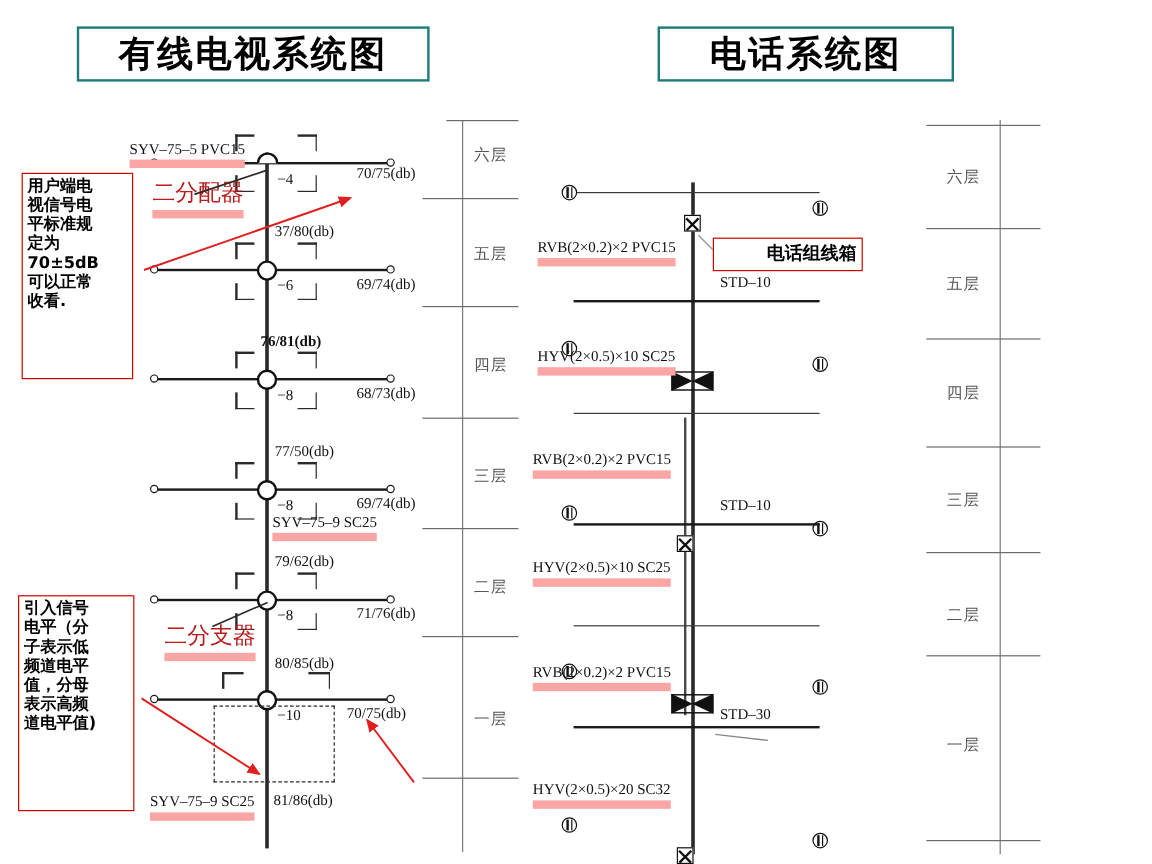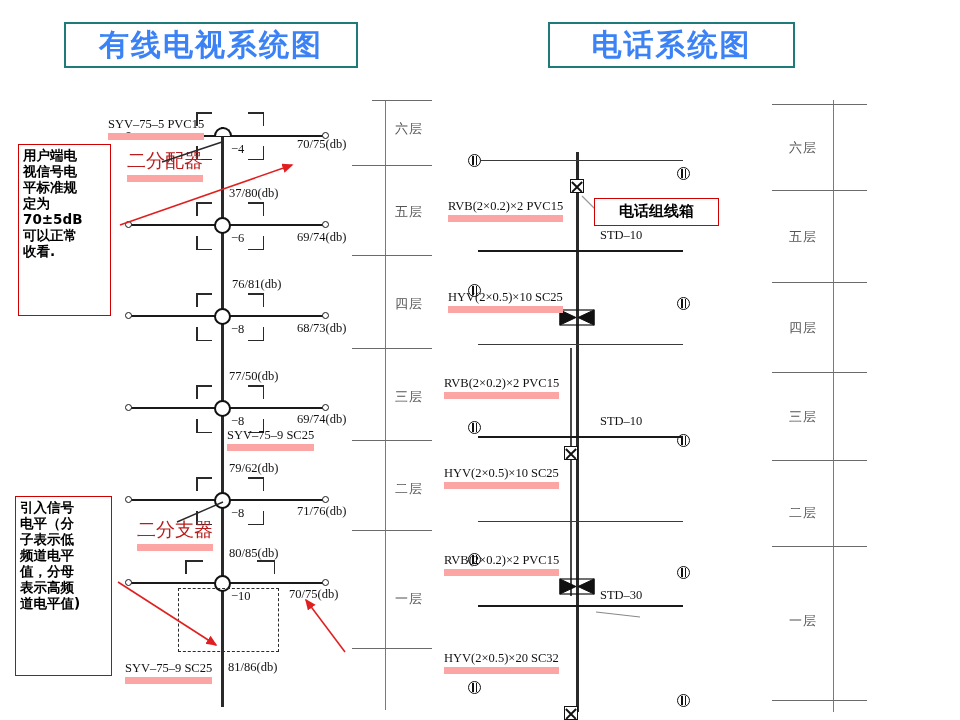--- a/index.html
+++ b/index.html
@@ -11,21 +11,21 @@
   .stage{position:relative;width:960px;height:720px;}
   .abs{position:absolute;}
 
   
   .title-box{
     border:2px solid #1f7a7a;background:#ffffff;
     display:flex;align-items:center;justify-content:center;
     box-sizing:border-box;
   }
   .title-text{
-    color:#3b82f6;font-weight:bold;
+    color:#000000;font-weight:bold;
     font-family:"DejaVu Serif","Liberation Serif",serif;
     letter-spacing:2px;white-space:nowrap;text-align:center;
   }
 
   
   .note-box{
     border:1px solid #d00000;background:#ffffff;
     box-sizing:border-box;color:#000;
     font-family:"DejaVu Sans","Liberation Sans",sans-serif;
     font-weight:bold;line-height:1.18;
@@ -154,21 +154,21 @@
     <i style="right:0;top:0;width:16px;height:1.5px;"></i>
       <i style="right:0;top:0;width:1.5px;height:14px;"></i>
     <i style="left:0;bottom:0;width:16px;height:1.5px;"></i>
       <i style="left:0;bottom:0;width:1.5px;height:14px;"></i>
     <i style="right:0;bottom:0;width:16px;height:1.5px;"></i>
       <i style="right:0;bottom:0;width:1.5px;height:14px;"></i>
   </div>
   <div class="abs lbl" style="left:231px;top:231px;">−6</div>
   <div class="abs lbl" style="left:297px;top:230px;">69/74(db)</div>
 
-  <div class="abs lbl" style="left:232px;top:277px;">76/81(db)</div>
+  <div class="abs lbl" style="left:217px;top:277px;font-weight:bold;">76/81(db)</div>
   <div class="abs hline" style="left:131px;top:315px;width:194px;"></div>
   <div class="abs term" style="left:125px;top:312px;"></div>
   <div class="abs term" style="left:322px;top:312px;"></div>
   <div class="abs splitter" style="left:214px;top:308px;"></div>
   <div class="abs bracket" style="left:196px;top:293px;width:68px;height:48px;">
     <i style="left:0;top:0;width:16px;height:1.5px;"></i>
       <i style="left:0;top:0;width:1.5px;height:14px;"></i>
     <i style="right:0;top:0;width:16px;height:1.5px;"></i>
       <i style="right:0;top:0;width:1.5px;height:14px;"></i>
     <i style="left:0;bottom:0;width:16px;height:1.5px;"></i>
@@ -353,18 +353,18 @@
     <div>引入信号</div>
     <div>电平（分</div>
     <div>子表示低</div>
     <div>频道电平</div>
     <div>值，分母</div>
     <div>表示高频</div>
     <div>道电平值)</div>
   </div>
 
 
-  <div class="abs note-box" style="left:594px;top:198px;width:125px;height:28px;font-size:15px;display:flex;align-items:center;justify-content:center;">
+  <div class="abs note-box" style="left:594px;top:198px;width:125px;height:28px;font-size:15px;display:flex;align-items:center;justify-content:flex-end;">
     <span>电话组线箱</span>
   </div>
 
 
 </div>
 
 </body></html>

